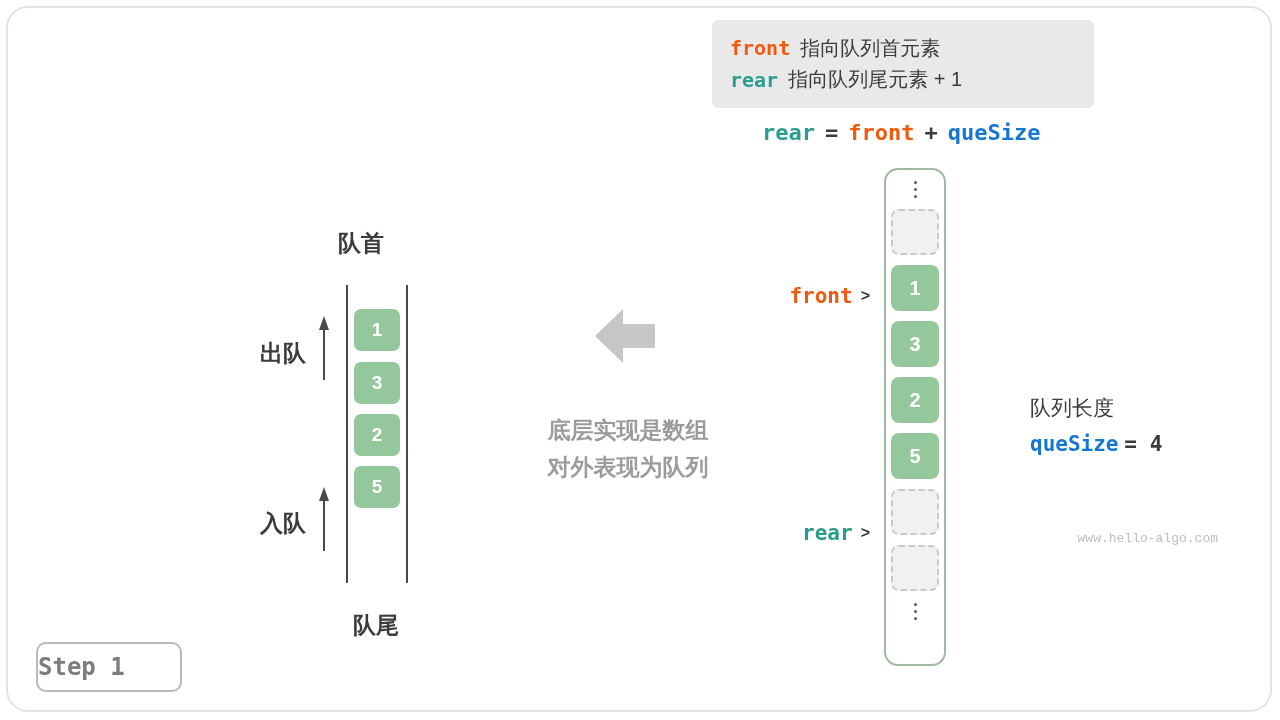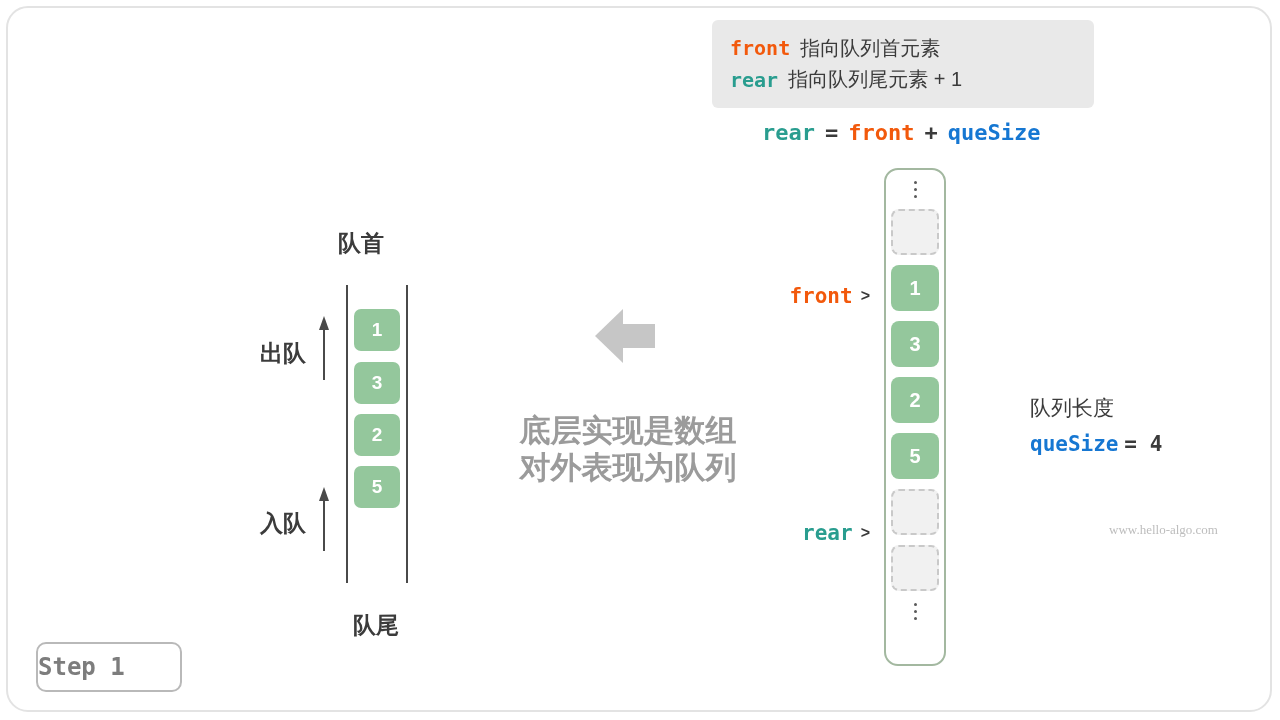--- a/index.html
+++ b/index.html
@@ -58,28 +58,28 @@
   .va-deq { left:316px; top:316px; }
   .va-enq { left:316px; top:487px; }
 
   .big-arrow { position:absolute; left:595px; top:309px; width:62px; height:54px; }
   .big-arrow .head { position:absolute; left:0; top:0; width:0; height:0;
     border-top:27px solid transparent; border-bottom:27px solid transparent;
     border-right:28px solid #c6c6c6; }
   .big-arrow .bar { position:absolute; left:28px; top:15px; width:32px; height:24px; background:#c6c6c6; }
 
   .caption { position:absolute; left:498px; top:412px; width:260px; text-align:center;
-    font-size:31px; font-weight:bold; color:#9b9b9b; line-height:37px; }
+    font-size:23px; font-weight:bold; color:#9b9b9b; line-height:37px; }
 
   .step { position:absolute; left:36px; top:642px; width:146px; height:50px;
     border:2px solid #b9b9b9; border-radius:10px; background:#fff; display:flex;
     align-items:center; justify-content:flex-start; font-size:24px; color:#7d7d7d; }
 
-  .watermark { position:absolute; right:62px; bottom:26px; font-size:13px; color:#bdbdbd;
-    font-family:Liberation Serif, serif; }
+  .watermark { position:absolute; right:62px; bottom:18px; font-size:13px; color:#bdbdbd;
+    font-family:Liberation Mono, monospace; }
 </style>
 </head>
 <body>
 
 <div class="canvas">
   <div class="card"></div>
 
   <div class="legend">
     <div class="legend-line">
       <span class="mono kw-front">front</span>

